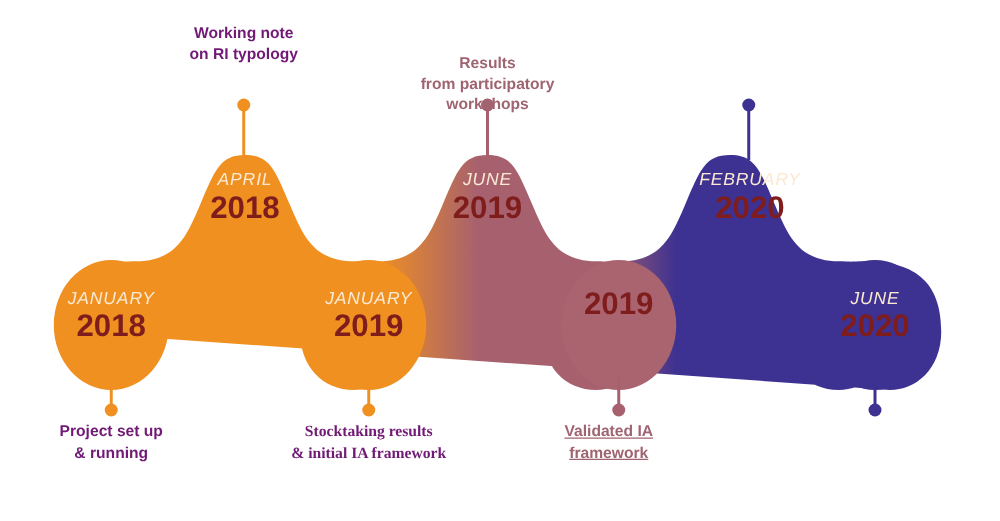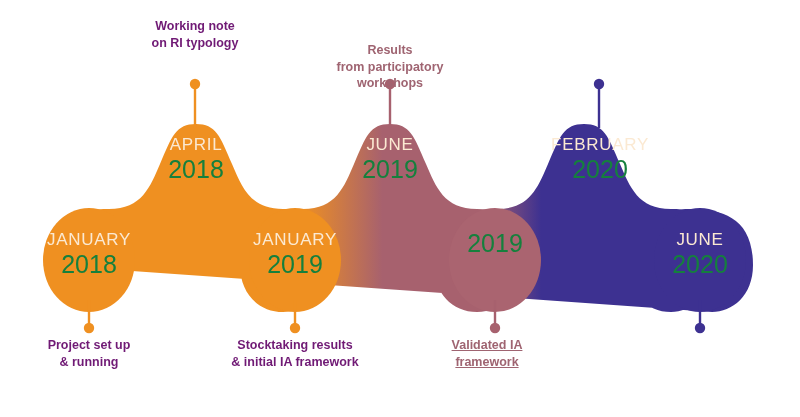--- a/index.html
+++ b/index.html
@@ -30,32 +30,33 @@
   
   .node-label {
     position: absolute;
     text-align: center;
     color: #ffffff;
     line-height: 1;
     pointer-events: none;
     white-space: nowrap;
   }
   .node-month {
-    font-size: 17px;
+    font-size: 14px;
     letter-spacing: 0.7px;
     font-weight: 400;
     display: block;
     margin-bottom: 4px;
     color: #fbe9d2;
+    font-style: italic;
   }
   .node-year {
     font-size: 25px;
-    font-weight: 400;
+    font-weight: 700;
     display: block;
-    color: #15803d;
+    color: #7f1d1d;
   }
 
   
   .caption {
     position: absolute;
     text-align: center;
     font-size: 12.5px;
     font-weight: 700;
     line-height: 1.32;
     white-space: pre-line;
@@ -189,20 +190,20 @@
 on RI typology</div>
 
   <div class="caption cap-mauve" style="left:320px; top:42px; width:140px;">Results
 from participatory
 workshops</div>
 
 
   <div class="caption cap-orange" style="left:19px; top:337px; width:140px;">Project set up
 &amp; running</div>
 
-  <div class="caption cap-orange" style="left:217px; top:337px; width:156px;">Stocktaking results
+  <div class="caption cap-orange" style="left:217px; top:337px; width:156px;font-family:Liberation Serif, serif;">Stocktaking results
 &amp; initial IA framework</div>
 
   <div class="caption cap-mauve" style="left:424px; top:337px; width:126px;text-decoration:underline;">Validated IA
 framework</div>
 
 
 </div>
 
 </body></html>

